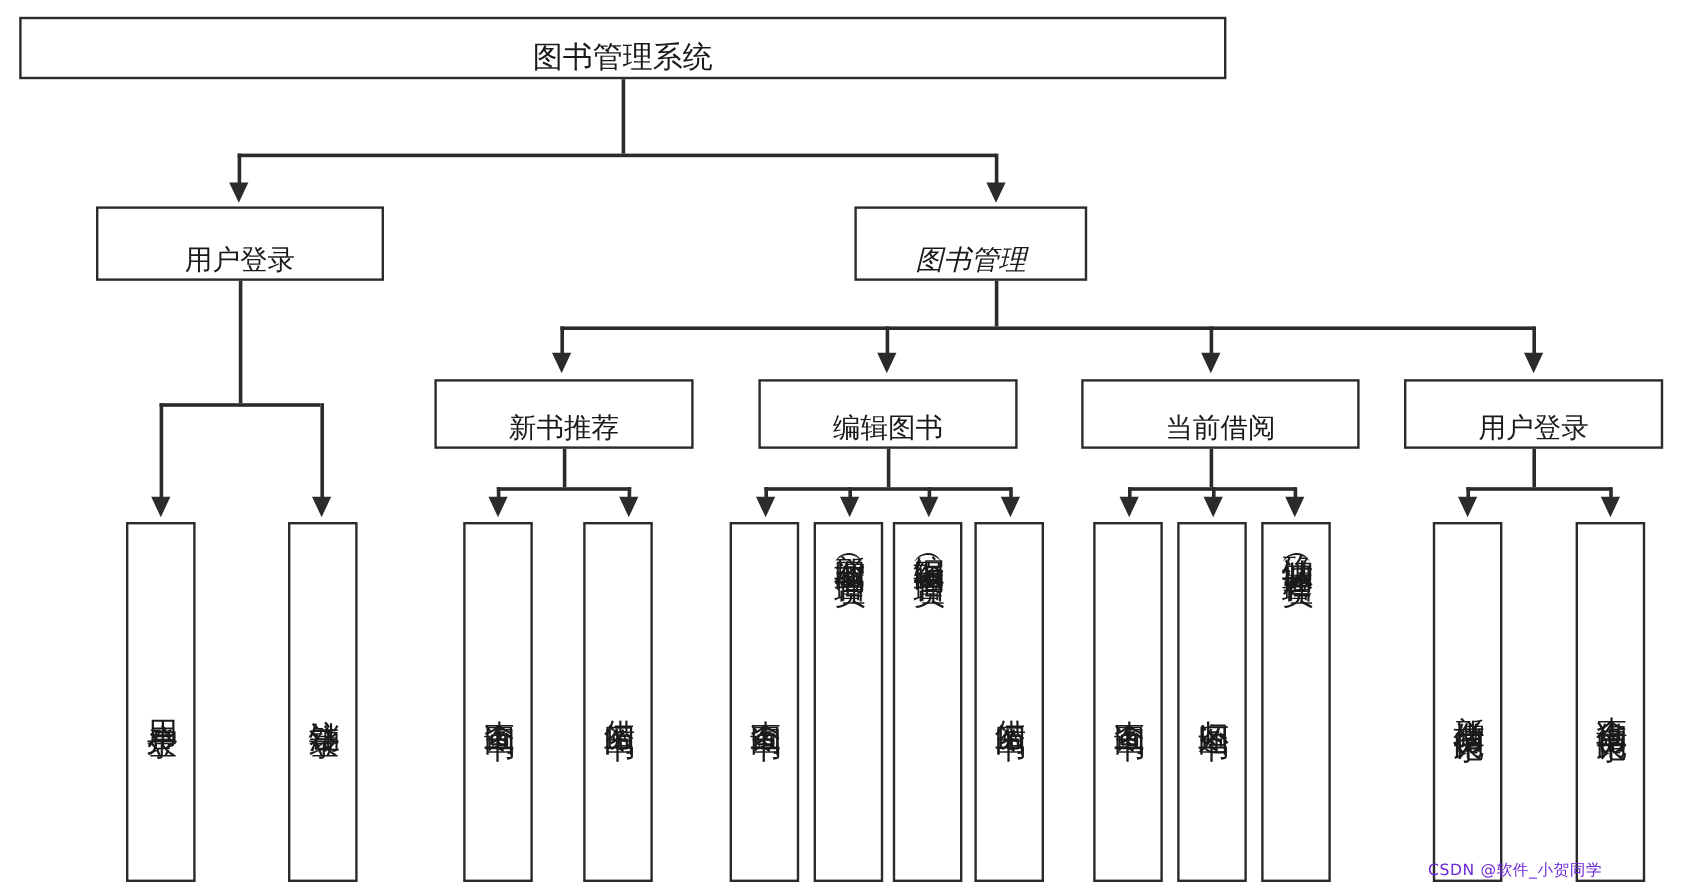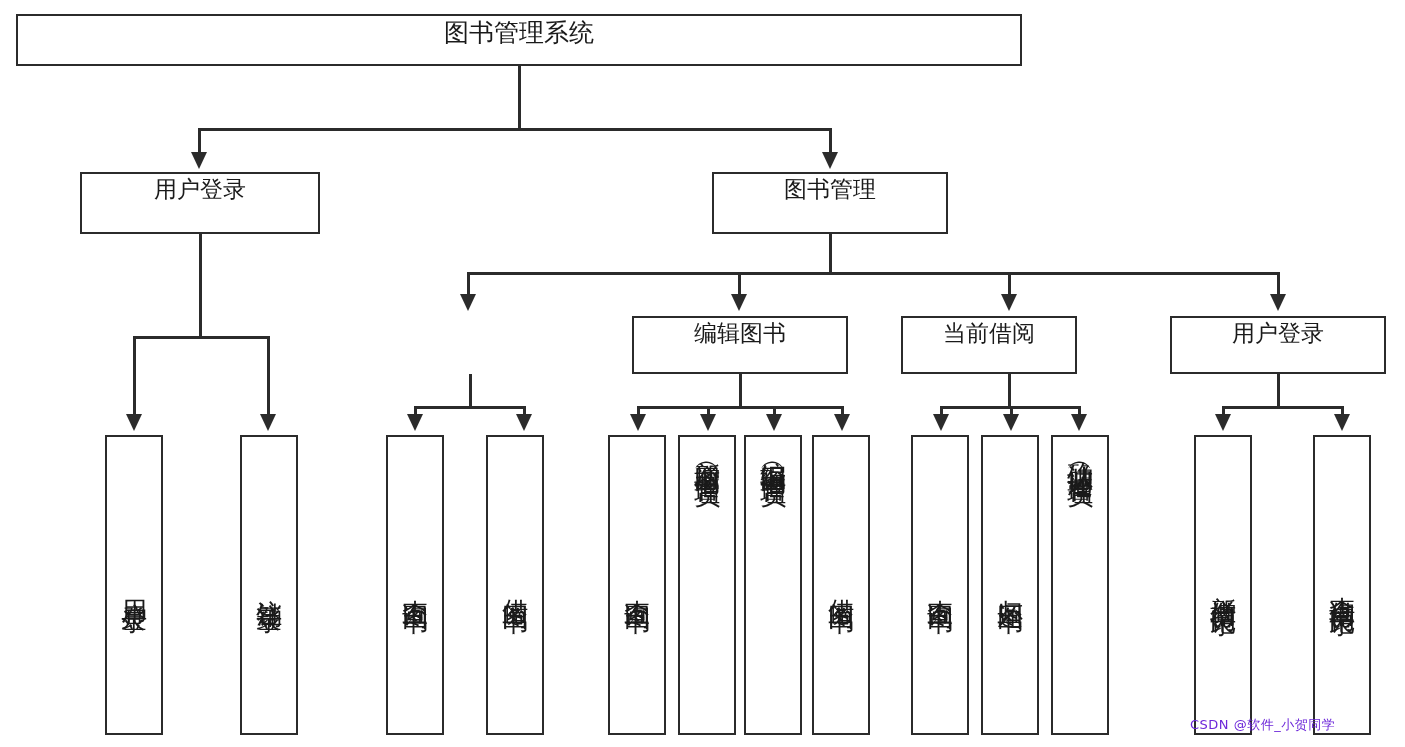--- a/index.html
+++ b/index.html
@@ -17,21 +17,21 @@
     background: #ffffff;
     overflow: hidden;
   }
   
   .node {
     position: absolute;
     box-sizing: border-box;
     border: 2.5px solid #2b2b2b;
     background: #ffffff;
     display: flex;
-    align-items: flex-start;
+    align-items: flex-end;
     justify-content: center;
     color: #1a1a1a;
   }
   .node.root {
     font-size: 25px;
   }
   .node.level1 {
     font-size: 23px;
   }
   .node.level2 {
@@ -96,21 +96,21 @@
   <div class="seg hseg" style="left:198px; top:128px; width:632px;"></div>
 
   <div class="seg vseg" style="left:198px; top:128px; height:28px;"></div>
   <div class="arrow" style="left:191px; top:152px;"></div>
   <div class="seg vseg" style="left:829px; top:128px; height:28px;"></div>
   <div class="arrow" style="left:822px; top:152px;"></div>
 
   <div class="node level1" style="left:80px; top:172px; width:240px; height:62px;">
     <span>用户登录</span>
   </div>
-  <div class="node level1" style="left:712px; top:172px; width:236px; height:62px;">
+  <div class="node level1" style="left:712px; top:172px; width:194px; height:62px;font-style:italic;">
     <span>图书管理</span>
   </div>
 
   <div class="seg vseg" style="left:199px; top:234px; height:102px;"></div>
   <div class="seg hseg" style="left:133px; top:336px; width:134px;"></div>
   <div class="seg vseg" style="left:133px; top:336px; height:82px;"></div>
   <div class="arrow" style="left:126px; top:414px;"></div>
   <div class="seg vseg" style="left:267px; top:336px; height:82px;"></div>
   <div class="arrow" style="left:260px; top:414px;"></div>
 
@@ -118,24 +118,27 @@
   <div class="seg hseg" style="left:467px; top:272px; width:812px;"></div>
   <div class="seg vseg" style="left:467px; top:272px; height:25px;"></div>
   <div class="arrow" style="left:460px; top:294px;"></div>
   <div class="seg vseg" style="left:738px; top:272px; height:25px;"></div>
   <div class="arrow" style="left:731px; top:294px;"></div>
   <div class="seg vseg" style="left:1008px; top:272px; height:25px;"></div>
   <div class="arrow" style="left:1001px; top:294px;"></div>
   <div class="seg vseg" style="left:1277px; top:272px; height:25px;"></div>
   <div class="arrow" style="left:1270px; top:294px;"></div>
 
+  <div class="node level2" style="left:362px; top:316px; width:216px; height:58px;">
+    <span>新书推荐</span>
+  </div>
   <div class="node level2" style="left:632px; top:316px; width:216px; height:58px;">
     <span>编辑图书</span>
   </div>
-  <div class="node level2" style="left:901px; top:316px; width:176px; height:58px;">
+  <div class="node level2" style="left:901px; top:316px; width:232px; height:58px;">
     <span>当前借阅</span>
   </div>
   <div class="node level2" style="left:1170px; top:316px; width:216px; height:58px;">
     <span>用户登录</span>
   </div>
 
   <div class="seg vseg" style="left:469px; top:374px; height:32px;"></div>
   <div class="seg hseg" style="left:414px; top:406px; width:112px;"></div>
   <div class="seg vseg" style="left:414px; top:406px; height:12px;"></div>
   <div class="arrow" style="left:407px; top:414px;"></div>

